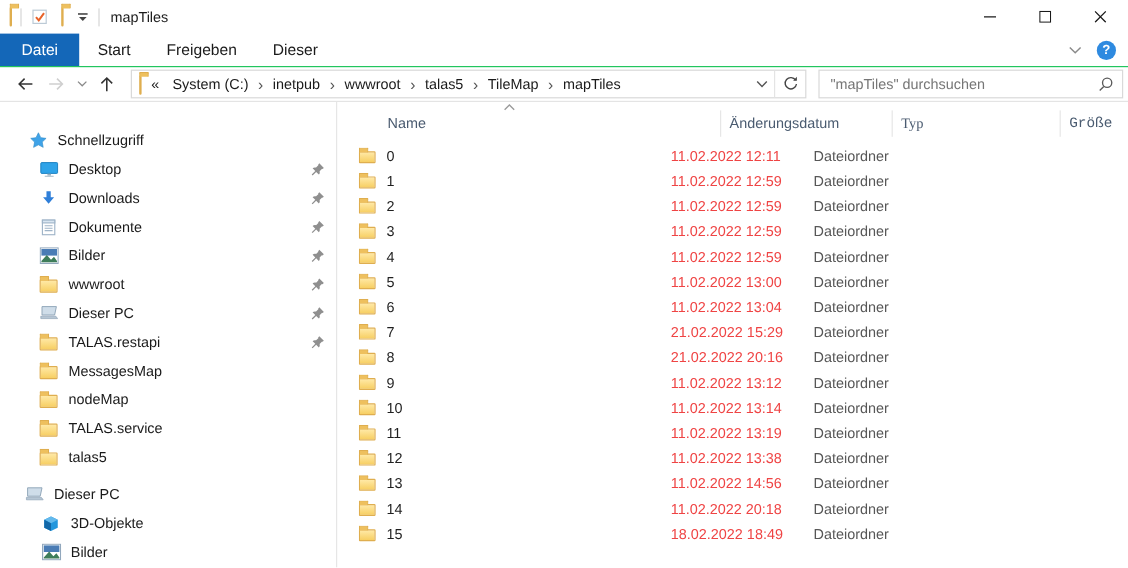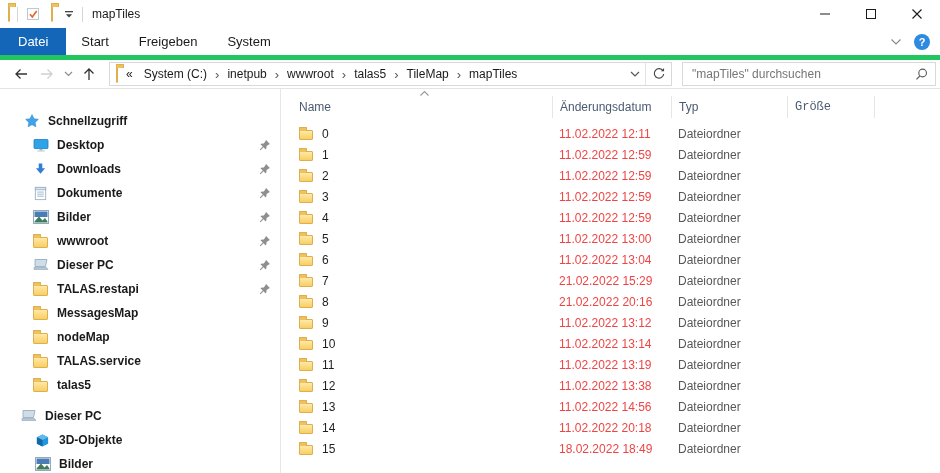--- a/index.html
+++ b/index.html
@@ -17,21 +17,21 @@
 
   
   .fold{position:relative;width:15px;height:11px;flex:none;
         background:linear-gradient(180deg,#ffe9a6,#f7cf63);
         border:1px solid #dfae4f;border-radius:1px;margin-top:3px;box-sizing:border-box;}
   .fold::before{content:"";position:absolute;left:-1px;top:-4px;width:6px;height:3px;
         background:#eec05e;border:1px solid #dfae4f;border-bottom:0;border-radius:1px 1px 0 0;}
   .fold.s{width:14px;height:10px;}
 
   
-  .tabrow{height:27px;display:flex;align-items:stretch;border-bottom:5px solid #22c55e;}
+  .tabrow{height:27px;display:flex;align-items:stretch;border-bottom:1px solid #22c55e;}
   .tab{display:flex;align-items:center;padding:0 15px;font-size:13px;color:#1a1a1a;}
   .tab.active{background:#1467b8;color:#fff;padding:0 18px;}
   .ribbon-right{margin-left:auto;display:flex;align-items:center;gap:12px;padding-right:10px;}
   .help-badge{width:16px;height:16px;border-radius:50%;background:#2e8ae0;color:#fff;
         font-size:11px;font-weight:bold;display:flex;align-items:center;justify-content:center;}
 
   
   .addressrow{height:29px;display:flex;align-items:center;border-bottom:1px solid #e4e4e4;padding-left:8px;box-sizing:border-box;}
   .navbtn{display:flex;align-items:center;justify-content:center;flex:none;}
   .addressbox{height:24px;box-sizing:border-box;border:1px solid #d9d9d9;background:#fff;
@@ -45,34 +45,34 @@
   .refreshbtn{width:25px;height:100%;display:flex;align-items:center;justify-content:center;border-left:1px solid #e4e4e4;}
   .searchbox{height:24px;box-sizing:border-box;border:1px solid #d9d9d9;background:#fff;
         margin-left:10px;width:254px;display:flex;align-items:center;flex:none;}
   .searchbox input{border:0;outline:0;flex:1;min-width:0;font:inherit;padding:0 4px 0 9px;color:#333;background:transparent;}
   .searchbox input::placeholder{color:#767676;}
   .mag{width:28px;display:flex;justify-content:center;flex:none;}
 
   
   .content{display:flex;height:388px;}
   .sidebar{width:281px;flex:none;border-right:1px solid #e6e6e6;padding-top:20px;box-sizing:border-box;}
-  .side-item{height:24px;display:flex;align-items:center;padding-right:9px;font-weight:bold;}
+  .side-item{height:24px;display:flex;align-items:center;padding-right:9px;}
   .lvl1{padding-left:23px;}
   .lvl2{padding-left:32px;}
   .side-item .sicon{width:17px;height:16px;margin-right:8px;display:flex;align-items:center;justify-content:center;flex:none;}
   .pin{margin-left:auto;display:flex;flex:none;}
   .side-gap{height:7px;}
 
   .main{flex:1;position:relative;padding:6px 0 0 18px;box-sizing:border-box;}
   .caret-up{position:absolute;left:138px;top:1px;}
   .hdr{display:flex;height:24px;align-items:center;color:#4a5b70;}
-  .hc{box-sizing:border-box;height:22px;display:flex;align-items:center;padding-left:7px;border-left:1px solid #e6e6e6;}
+  .hc{box-sizing:border-box;height:22px;display:flex;align-items:center;padding-left:7px;border-left:1px solid #e6e6e6;margin-left:24px;}
   .hc.first{border-left:0;padding-left:0;width:253px;}
   .hc.w-date{width:119px;}
-  .hc.w-type{width:116px;}
+  .hc.w-type{width:116px;font-family:Liberation Serif, serif;}
   .hc.w-size{width:87px;font-family:Liberation Mono, monospace;}
   .hc.extra{width:60px;}
   .rows{margin-top:4px;}
   .row{display:flex;height:21px;align-items:center;}
   .cell{box-sizing:border-box;white-space:nowrap;overflow:hidden;}
   .c-name{width:253px;display:flex;align-items:center;gap:9px;color:#1f1f1f;}
   .c-date{width:119px;padding-left:7px;color:#ef4444;}
   .c-type{width:116px;padding-left:7px;color:#575757;}
   .c-size{width:87px;padding-left:7px;color:#575757;}
 
@@ -119,21 +119,21 @@
             <path d="M0.5 0.5l9 9M9.5 0.5l-9 9" stroke="#1a1a1a" stroke-width="1.1"></path>
           </svg>
       </span>
     </div>
   </div>
 
   <div class="tabrow">
     <div class="tab active">Datei</div>
     <div class="tab">Start</div>
     <div class="tab">Freigeben</div>
-    <div class="tab">System</div>
+    <div class="tab">Dieser</div>
     <div class="ribbon-right">
       <span>
         <svg width="12" height="8" viewBox="0 0 12 8">
             <path d="M1.5 1.5L6 6l4.5-4.5" fill="none" stroke="#8a8a8a" stroke-width="1.2"></path>
           </svg>
       </span>
       <span class="help-badge">?</span>
     </div>
   </div>
 

